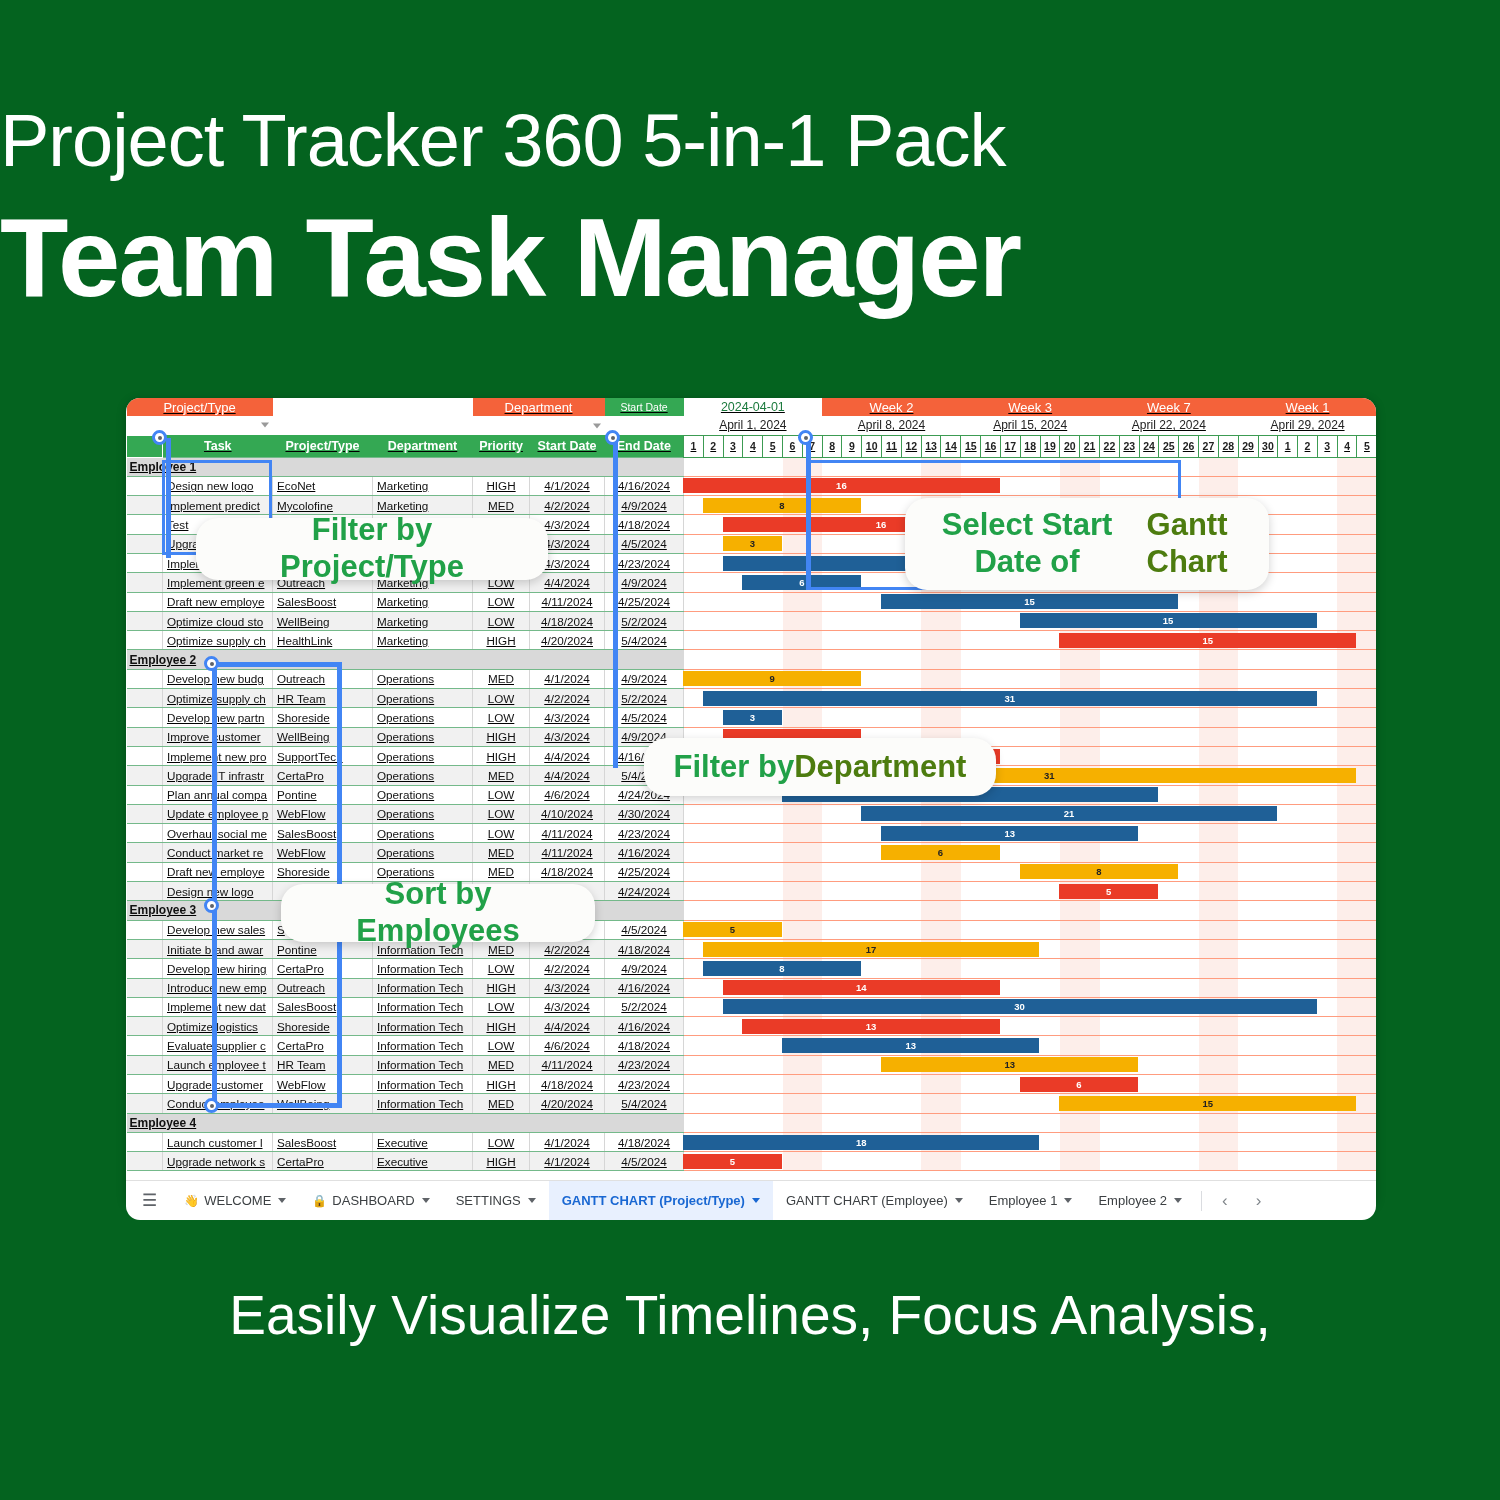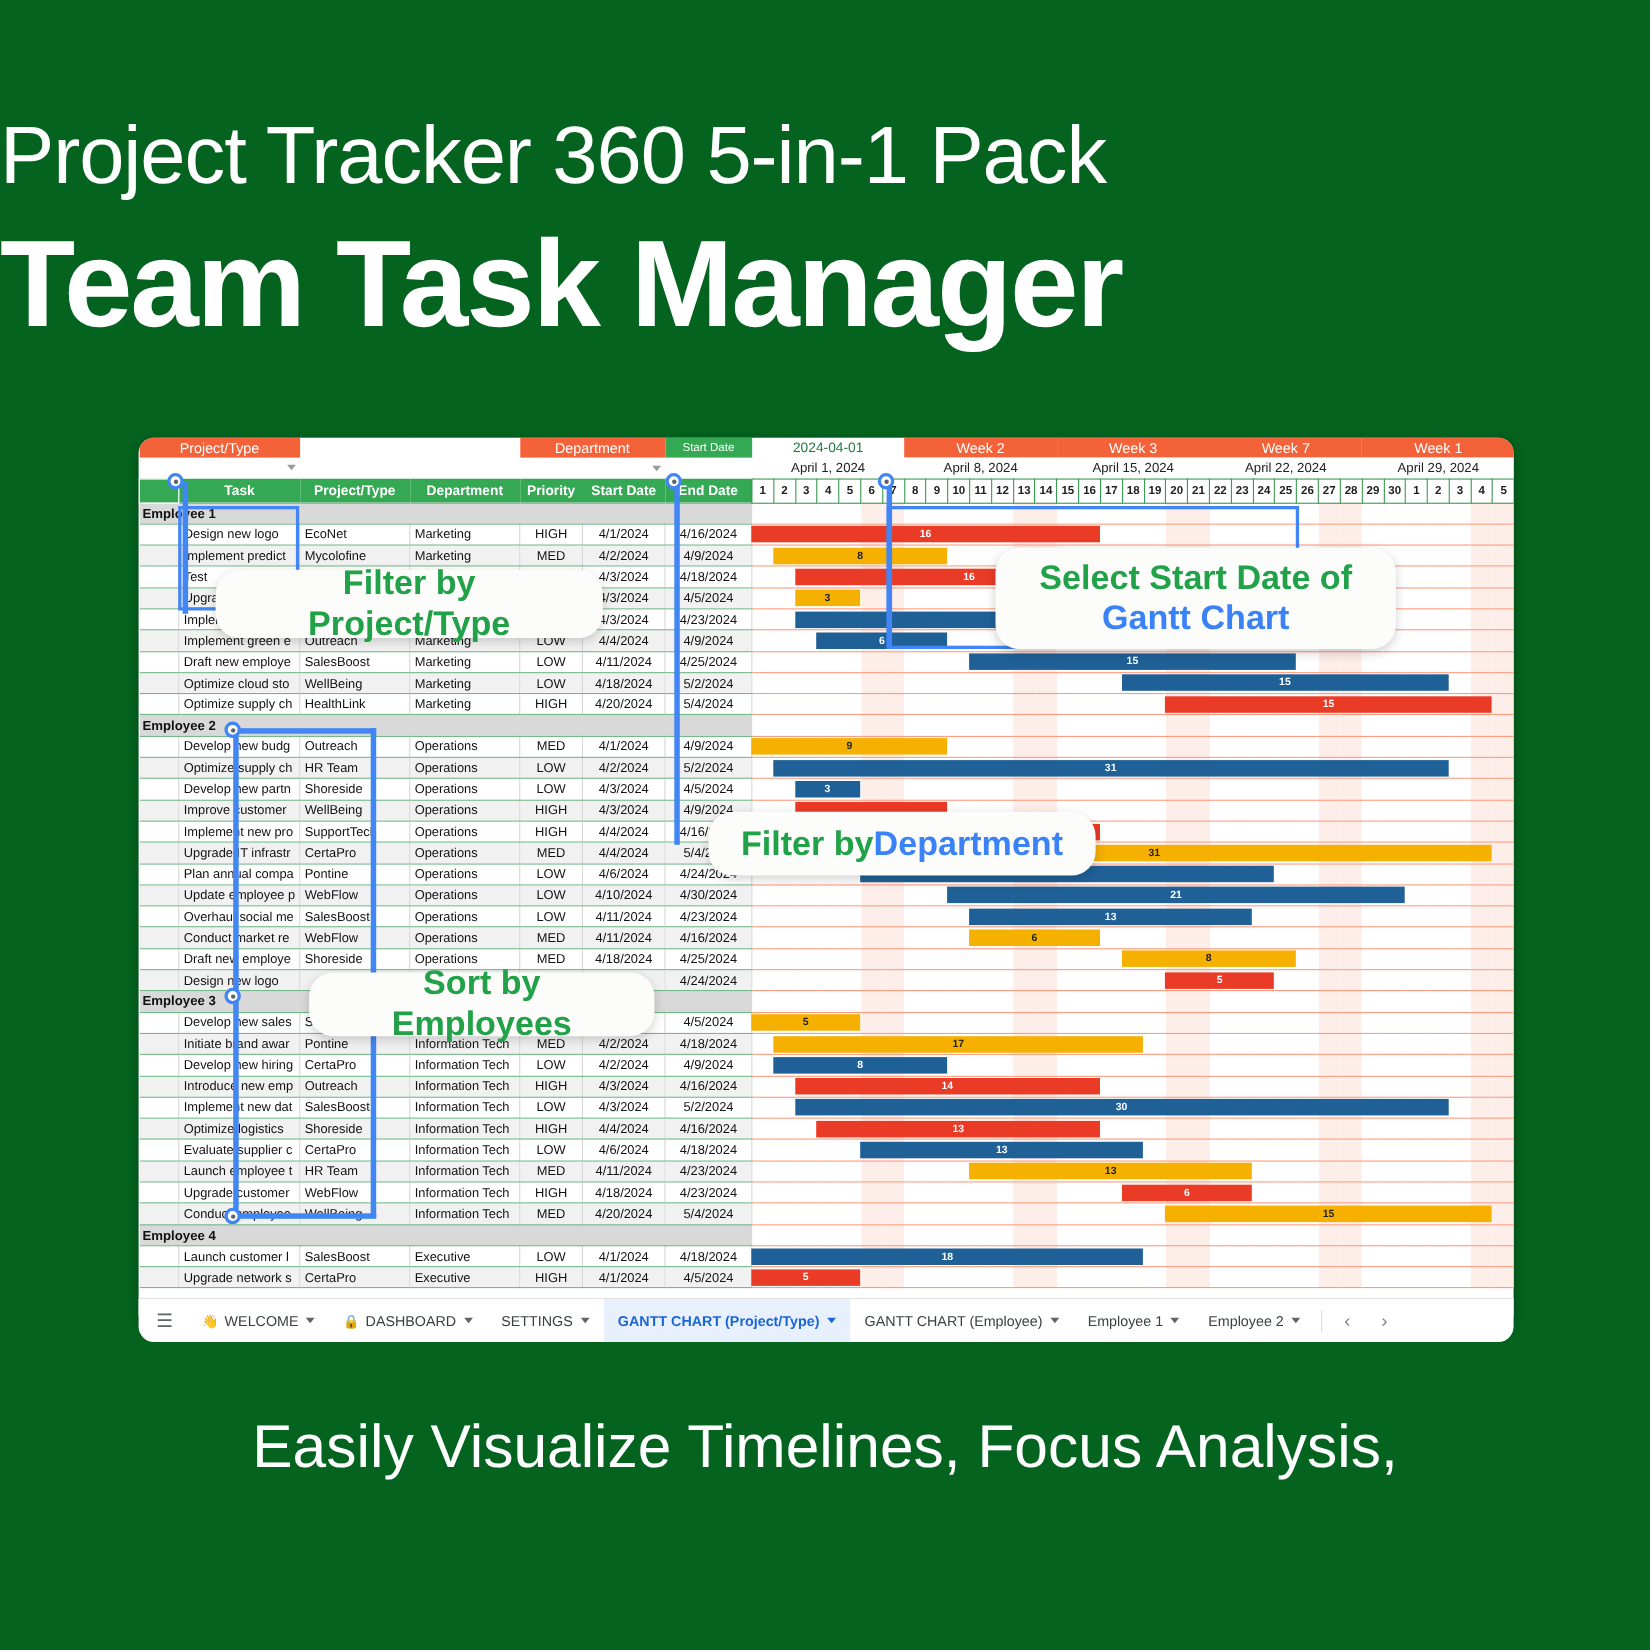--- a/index.html
+++ b/index.html
@@ -24,20 +24,21 @@
   
   .caption {
     position:absolute; left:0; top:1282px; width:1500px; text-align:center;
     color:#ffffff; font-size:55px; font-weight:400; line-height:1.22;
   }
   
   .sheet {
     position:absolute; left:126px; top:398px; width:1250px; height:810px;
     background:#ffffff; border-radius:14px; overflow:hidden;
     box-shadow:0 2px 10px rgba(0,0,0,.25);
+    text-decoration:underline;
   }
   .grid-wrap { position:relative; width:1250px; }
   table.gt { border-collapse:collapse; table-layout:fixed; width:1250px; font-size:11.5px; }
   table.gt td, table.gt th { padding:0; border:0; }
 
   
   .r-banner td { height:18px; }
   .banner-orange {
     background:#F4623A; color:#ffffff; text-align:center; font-size:13px;
     font-weight:400; border:1px solid #ffffff;
@@ -124,21 +125,21 @@
 
   
   .pill {
     position:absolute; background:#FCFCFA; border-radius:22px;
     box-shadow:0 3px 10px rgba(0,0,0,.18);
     display:flex; align-items:center; justify-content:center;
     text-align:center; font-weight:700; line-height:1.18;
     padding:10px 22px;
   }
   .pill .g { color:#21A148; }
-  .pill .o { color:#3b82f6; }
+  .pill .o { color:#4d7c0f; }
 
   
   .tabbar {
     position:absolute; left:126px; top:1180px; width:1250px; height:40px;
     background:#ffffff; border-bottom-left-radius:14px;
     border-bottom-right-radius:14px;
     display:flex; align-items:center; font-size:13px; color:#3c4043;
     border-top:1px solid #e0e0e0; overflow:hidden;
   }
   .tabbar .ham { padding:0 14px 0 16px; font-size:17px; color:#5f6368; }
@@ -1998,21 +1999,21 @@
         <div class="dot" style="left: 78px; top: 500px;"></div>
         <div class="dot" style="left: 78px; top: 700px;"></div>
       </div>
   </div>
 </div>
 
 <div class="pill" style="left:196px; top:518px; width:352px; height:62px; font-size:31px;">
   <span class="g">Filter by Project/Type</span>
 </div>
 
-<div class="pill" style="left:905px; top:498px; width:364px; height:92px; font-size:31px; flex-direction:column;">
+<div class="pill" style="left:905px; top:498px; width:364px; height:92px; font-size:31px; flex-direction:row;">
   <span class="g">Select Start Date of</span>
   <span class="o">Gantt Chart</span>
 </div>
 
 <div class="pill" style="left:644px; top:738px; width:352px; height:58px; font-size:31px;">
   <span class="g">Filter by </span>
     <span class="o">Department</span>
 </div>
 
 <div class="pill" style="left:281px; top:884px; width:314px; height:58px; font-size:31px;">

